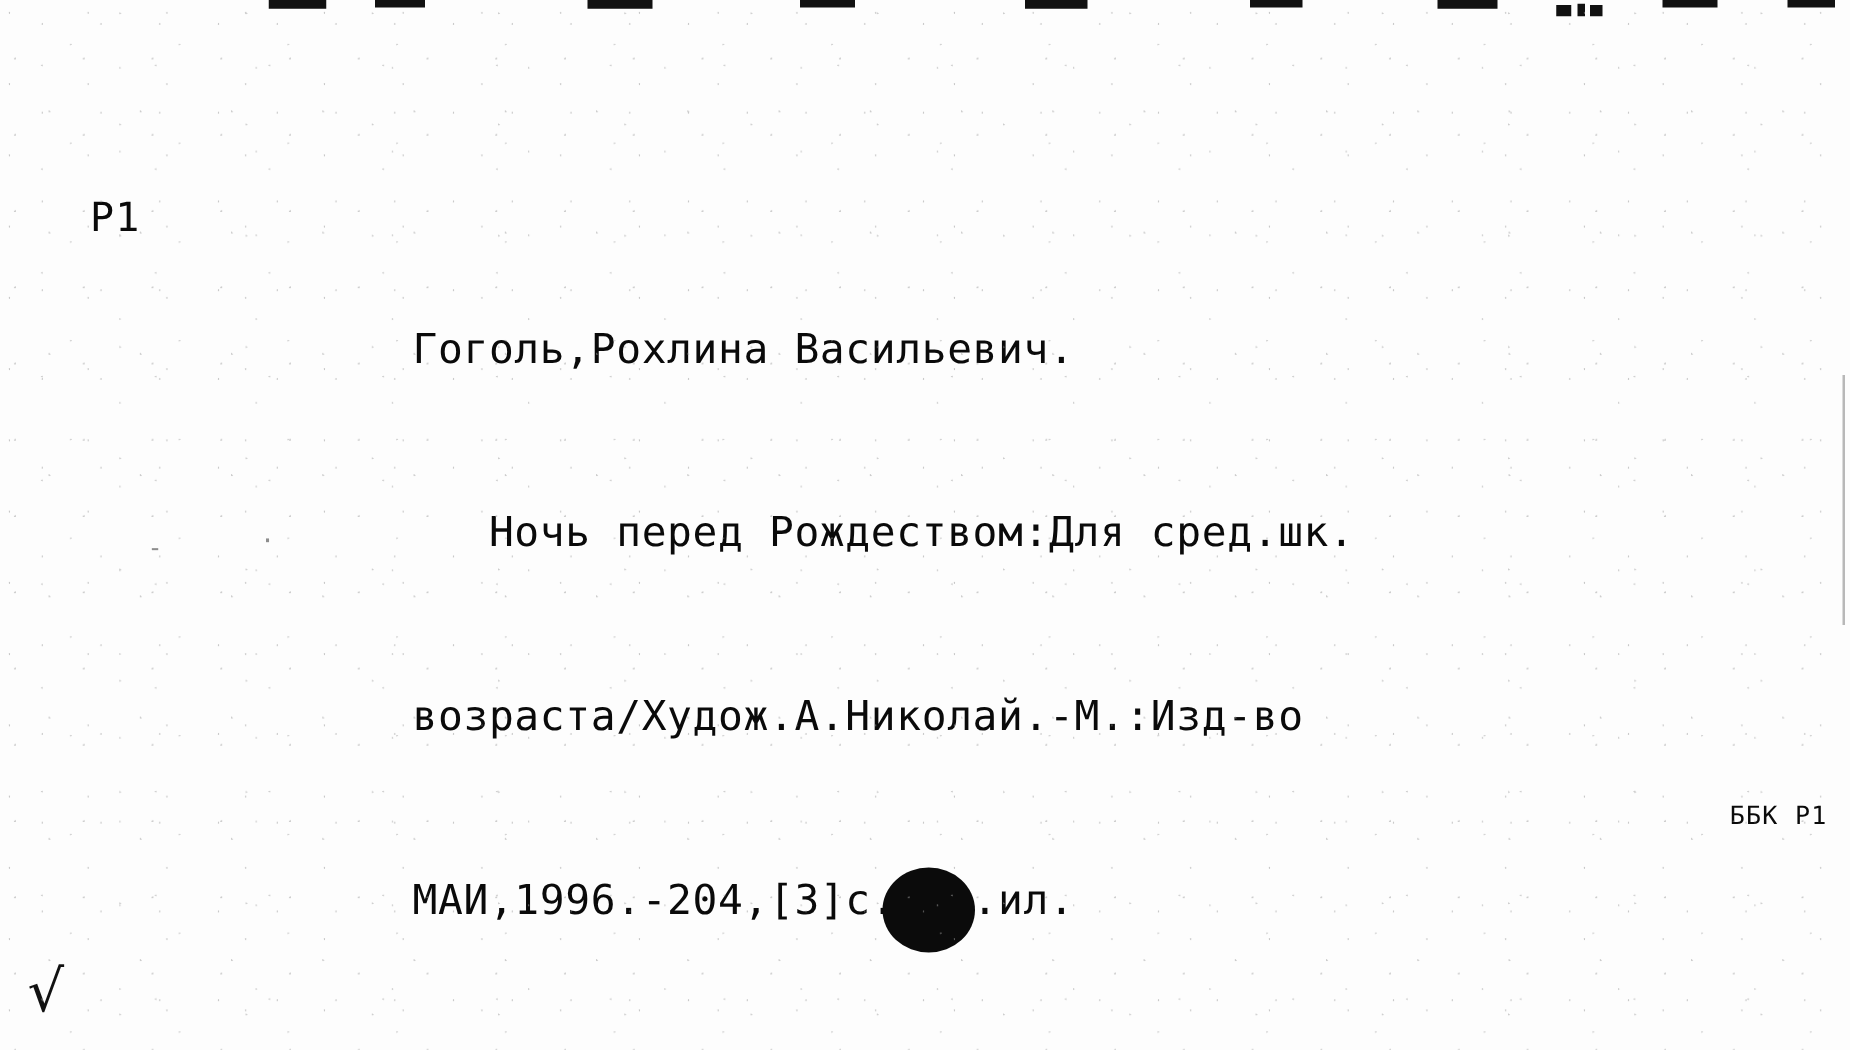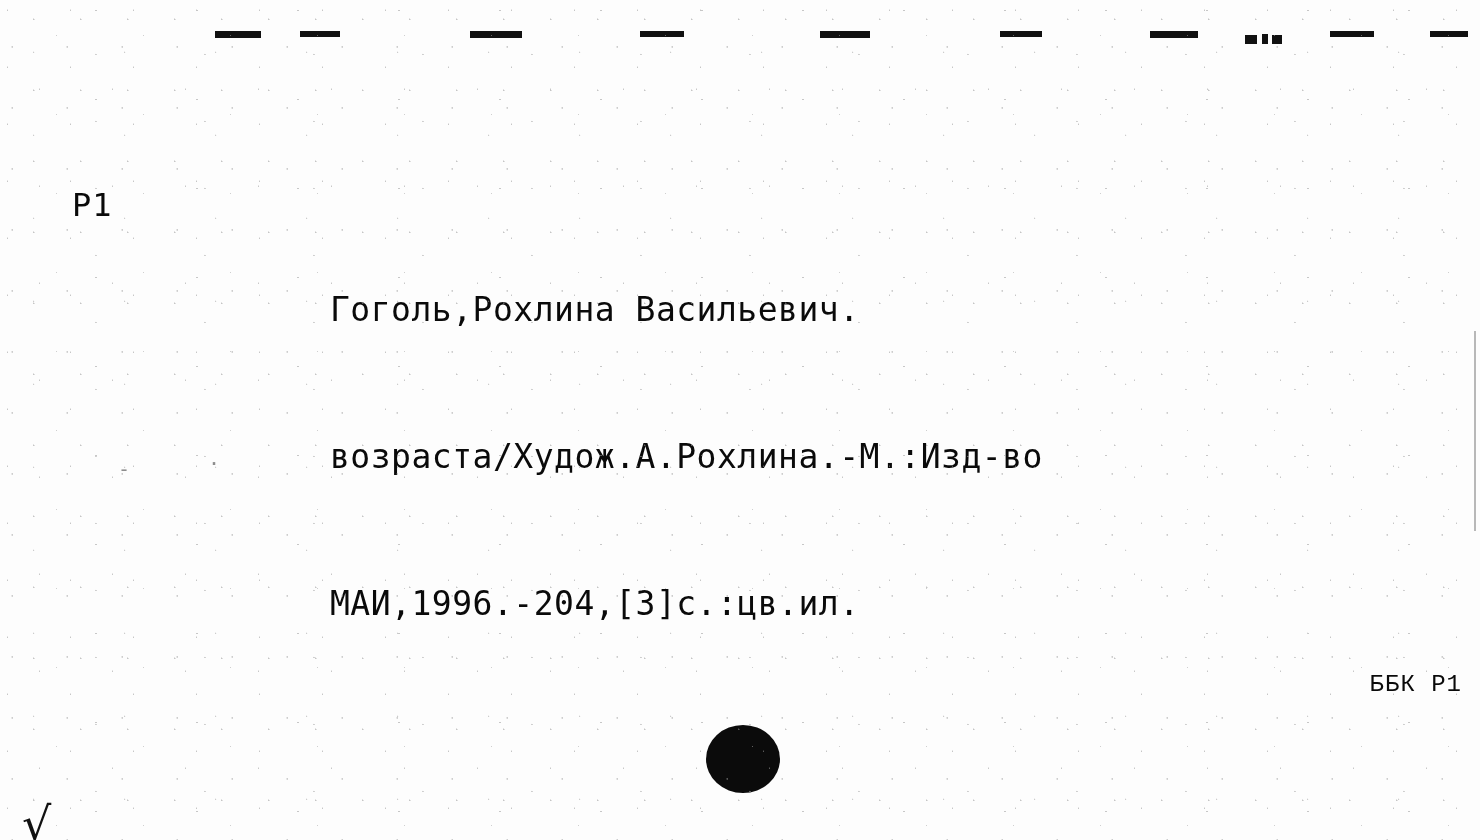--- a/index.html
+++ b/index.html
@@ -30,21 +30,20 @@
       radial-gradient(circle at 54% 92%, #9e9e9e 0.6px, transparent 0.9px),
       radial-gradient(circle at 22% 77%, #a0a0a0 0.6px, transparent 0.9px),
       radial-gradient(circle at 65% 45%, #aaaaaa 0.6px, transparent 0.9px),
       radial-gradient(circle at 95% 12%, #9c9c9c 0.6px, transparent 0.9px);
     background-size: 63px 57px, 91px 83px, 47px 71px, 109px 67px, 73px 97px, 55px 61px, 87px 79px, 101px 89px;
   }
 
   .page {
     position: absolute;
     inset: 0;
-    margin-top: 31px;
   }
 
   
   .edge-marks {
     position: absolute;
     top: 0;
     left: 0;
     right: 0;
     height: 26px;
     pointer-events: none;
@@ -75,24 +74,23 @@
     white-space: pre;
   }
   .record .line {
     white-space: pre;
   }
 
   .bbk {
     position: absolute;
     right: 18px;
     top: 640px;
-    font-size: 24px;
+    font-size: 20px;
     letter-spacing: 1px;
     white-space: pre;
-    font-family: Liberation Mono, monospace;
   }
 
   .punch-hole {
     position: absolute;
     left: 706px;
     top: 694px;
     width: 74px;
     height: 68px;
     border-radius: 50%;
     background: #0b0b0b;
@@ -142,21 +140,22 @@
     <span class="edge-mark" style="left:1430px; top:0; width:38px; height:6px;"></span>
     <span class="edge-mark" style="left:1245px; top:4px; width:12px; height:9px;"></span>
     <span class="edge-mark" style="left:1262px; top:3px; width:6px; height:10px;"></span>
     <span class="edge-mark" style="left:1272px; top:4px; width:10px; height:9px;"></span>
   </div>
 
   <div class="card-number">Р1</div>
 
   <div class="record">
     <div class="line">Гоголь,Рохлина Васильевич.</div>
-    <div class="line">возраста/Худож.А.Рохлина.-М.:Изд-во</div>
+    <div class="line">   Ночь перед Рождеством:Для сред.шк.</div>
+    <div class="line">возраста/Худож.А.Николай.-М.:Изд-во</div>
     <div class="line">МАИ,1996.-204,[3]с.:цв.ил.</div>
     
     
     
     
   </div>
 
   <div class="bbk">ББК Р1</div>
 
   <div class="punch-hole"></div>

